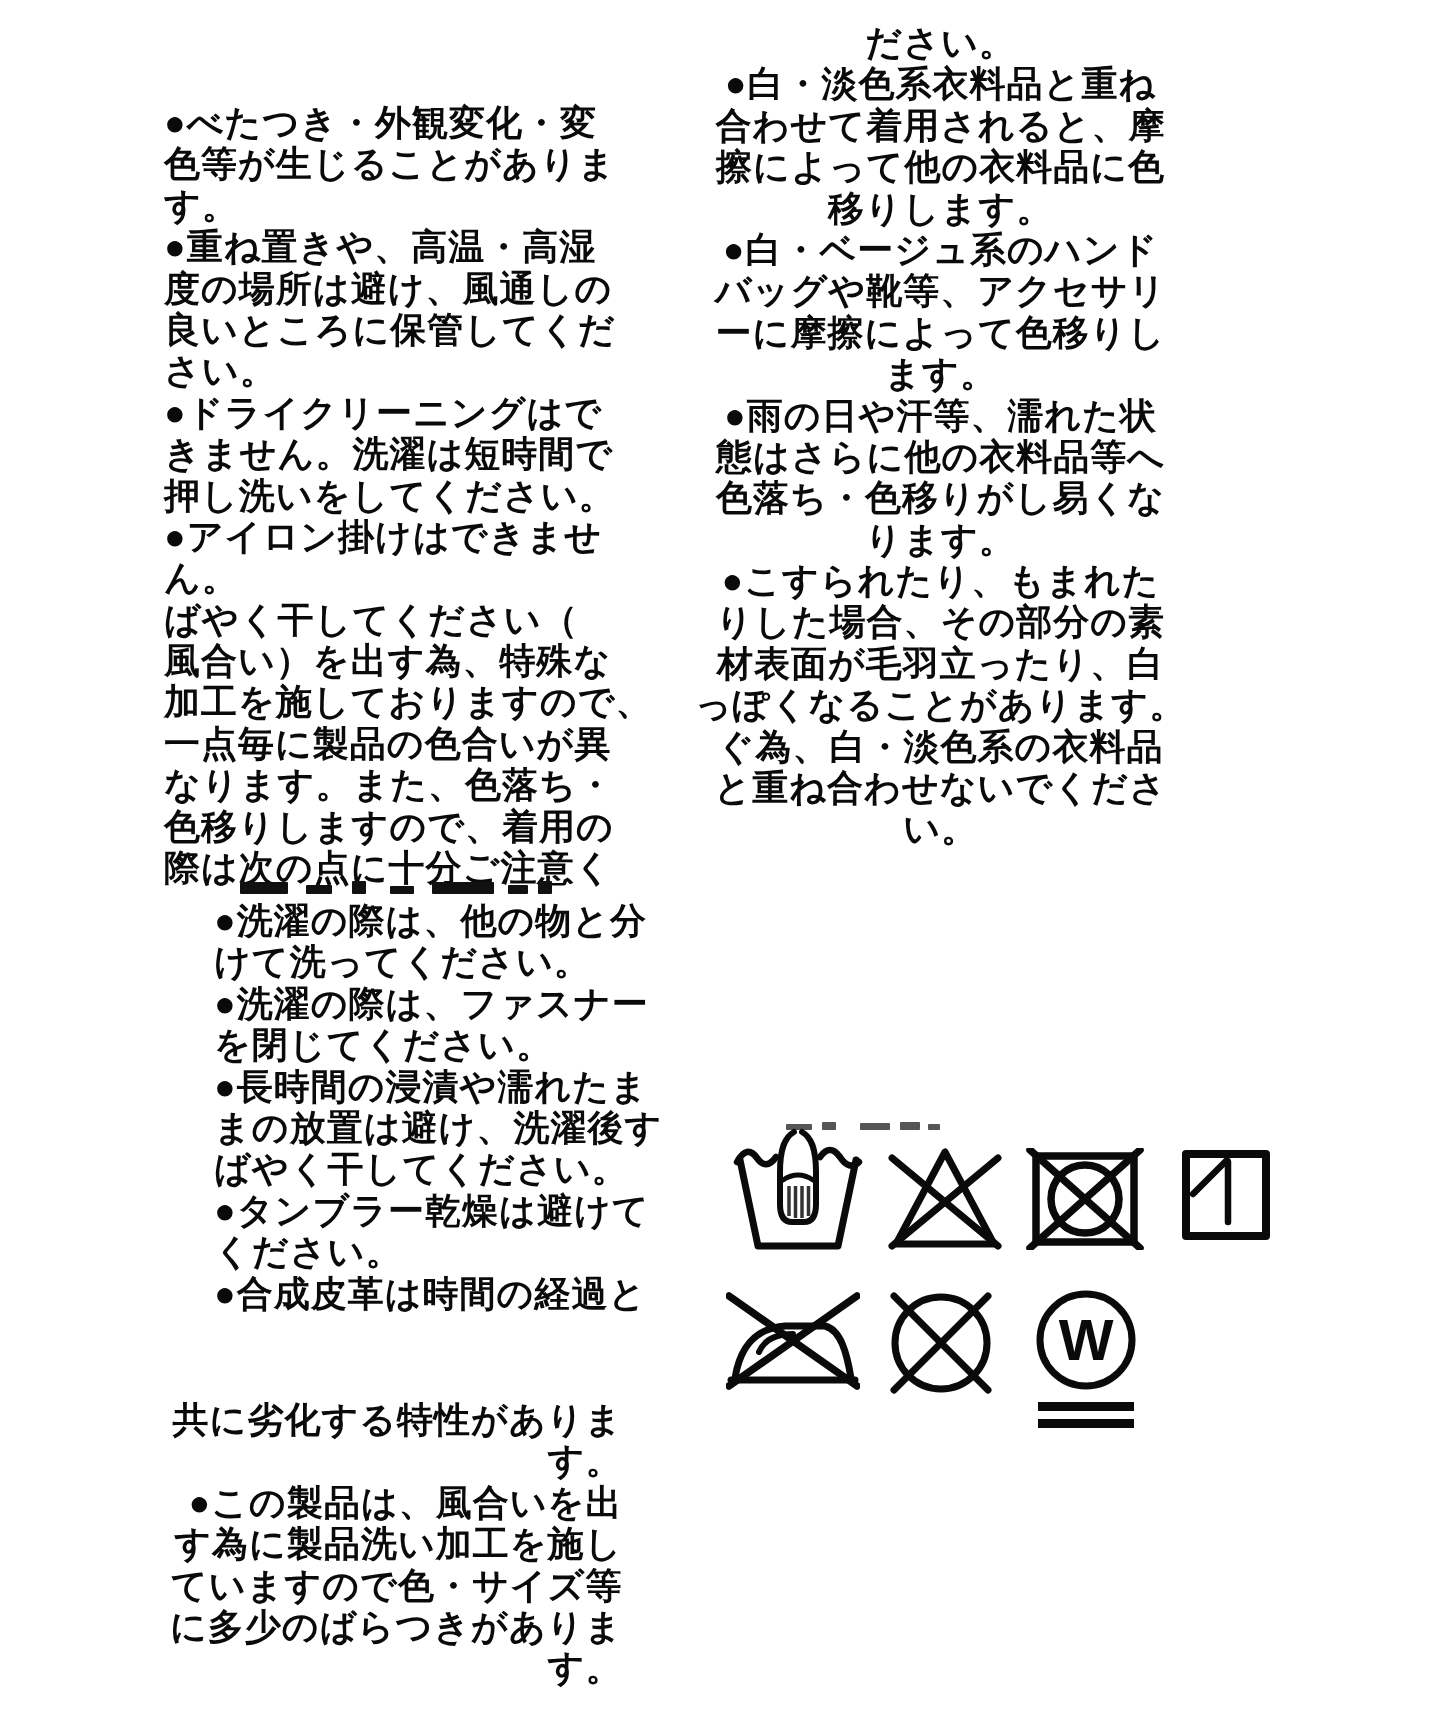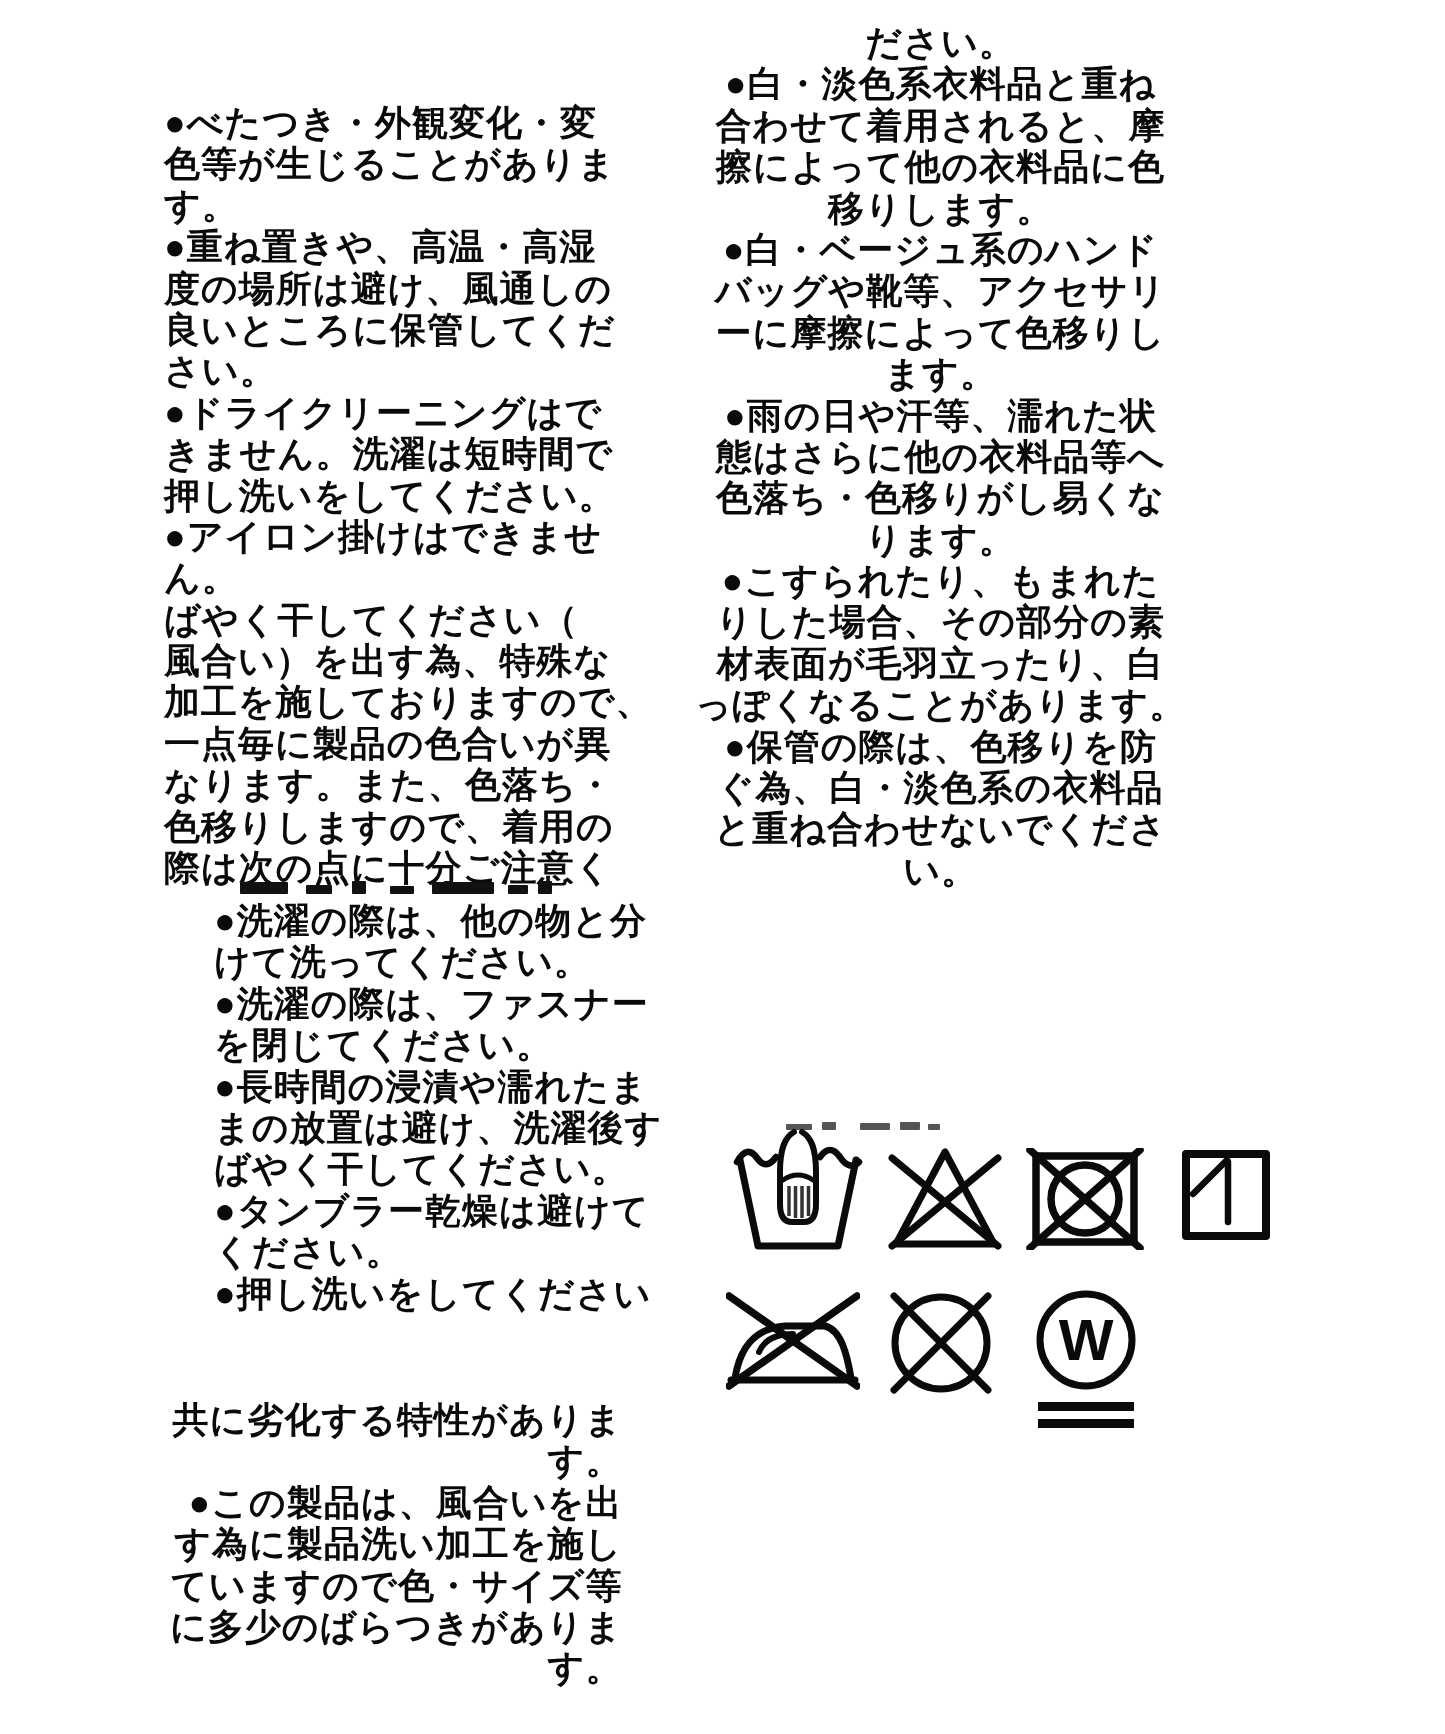--- a/index.html
+++ b/index.html
@@ -66,21 +66,21 @@
 <div class="textblock" style="left:170px;top:900px;margin-left:44px;">
     <div class="tl">●洗濯の際は、他の物と分</div>
     <div class="tl">けて洗ってください。</div>
     <div class="tl">●洗濯の際は、ファスナー</div>
     <div class="tl">を閉じてください。</div>
     <div class="tl">●長時間の浸漬や濡れたま</div>
     <div class="tl">まの放置は避け、洗濯後す</div>
     <div class="tl">ばやく干してください。</div>
     <div class="tl">●タンブラー乾燥は避けて</div>
     <div class="tl">ください。</div>
-    <div class="tl">●押し洗いをしてください</div>
+    <div class="tl">●合成皮革は時間の経過と</div>
   </div>
 
 <div class="textblock" style="left:170px;top:1399px;text-align:right;">
     <div class="tl">共に劣化する特性がありま</div>
     <div class="tl">す。</div>
     <div class="tl">●この製品は、風合いを出</div>
     <div class="tl">す為に製品洗い加工を施し</div>
     <div class="tl">ていますので色・サイズ等</div>
     <div class="tl">に多少のばらつきがありま</div>
     <div class="tl">す。</div>
@@ -97,21 +97,20 @@
     <div class="tl">ーに摩擦によって色移りし</div>
     <div class="tl">ます。</div>
     <div class="tl">●雨の日や汗等、濡れた状</div>
     <div class="tl">態はさらに他の衣料品等へ</div>
     <div class="tl">色落ち・色移りがし易くな</div>
     <div class="tl">ります。</div>
     <div class="tl">●こすられたり、もまれた</div>
     <div class="tl">りした場合、その部分の素</div>
     <div class="tl">材表面が毛羽立ったり、白</div>
     <div class="tl">っぽくなることがあります。</div>
-    <div class="tl">●保管の際は、色移りを防</div>
     <div class="tl">ぐ為、白・淡色系の衣料品</div>
     <div class="tl">と重ね合わせないでくださ</div>
     <div class="tl">い。</div>
   </div>
 
 <div class="artifact faint" style="left:786px;top:1116px;width:160px;height:14px;">
   <div class="bar" style="left:0;width:26px;height:6px;"></div>
   <div class="bar" style="left:36px;width:14px;height:8px;"></div>
   <div class="bar" style="left:74px;width:30px;height:7px;"></div>
   <div class="bar" style="left:114px;width:20px;height:8px;"></div>

